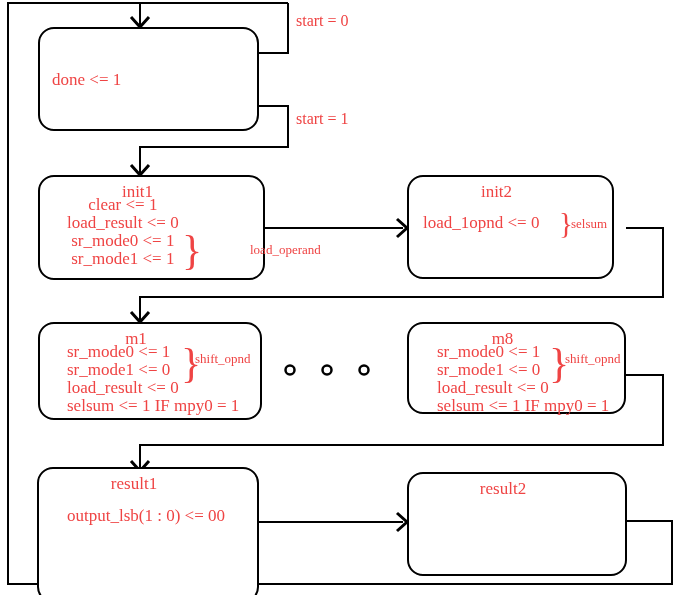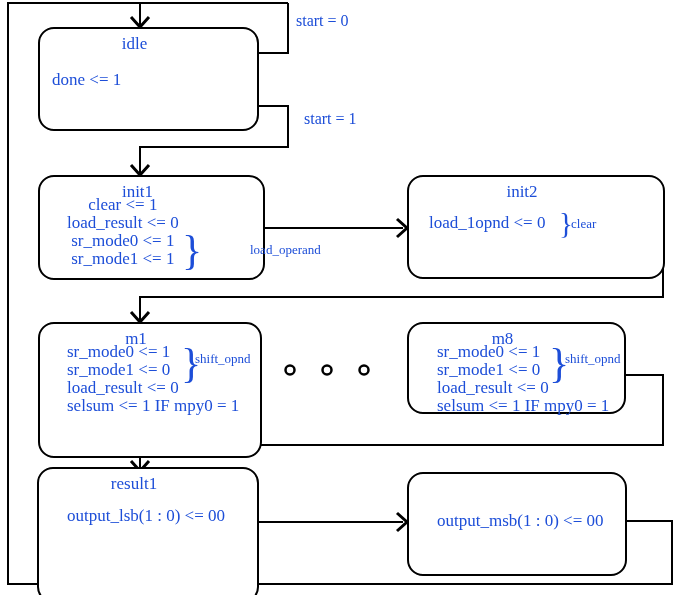--- a/index.html
+++ b/index.html
@@ -2,39 +2,39 @@
 <html><head>
 <meta charset="utf-8">
 <style>
   html, body { margin: 0; padding: 0; background: #ffffff; }
   #canvas {
     position: relative;
     width: 675px;
     height: 595px;
     background: #ffffff;
     font-family: "Liberation Serif", serif;
-    color: #1d4ed8;
+    color: #ef4444;
     overflow: hidden;
   }
   #connector-layer {
     position: absolute;
     left: 0; top: 0;
     width: 675px; height: 595px;
   }
   .state {
     position: absolute;
     box-sizing: border-box;
     border: 2px solid #000;
     border-radius: 16px;
     background: #fff;
   }
   #state-idle    { left: 38px;  top: 27px;  width: 221px; height: 104px; }
   #state-init1   { left: 38px;  top: 175px; width: 227px; height: 105px; padding-left: 12px; }
-  #state-init2   { left: 407px; top: 175px; width: 258px; height: 104px; }
-  #state-m1      { left: 38px;  top: 322px; width: 224px; height: 136px; }
+  #state-init2   { left: 407px; top: 175px; width: 207px; height: 104px; }
+  #state-m1      { left: 38px;  top: 322px; width: 224px; height: 98px; }
   #state-m8      { left: 407px; top: 322px; width: 219px; height: 92px; }
   #state-result1 { left: 37px;  top: 467px; width: 222px; height: 136px; }
   #state-result2 { left: 407px; top: 472px; width: 220px; height: 104px; }
   .title {
     position: absolute;
     top: 5px; left: 0; right: 28px;
     text-align: center;
     font-size: 17px;
     white-space: nowrap;
   }
@@ -90,48 +90,47 @@
       <path d="M397 513 L407 522 L397 531"></path>
     </g>
     <g stroke="#000000" fill="#ffffff" stroke-width="2.5">
       <circle cx="290" cy="370" r="4.5"></circle>
       <circle cx="327" cy="370" r="4.5"></circle>
       <circle cx="364" cy="370" r="4.5"></circle>
     </g>
   </svg>
 
   <div class="edge-label" style="left:296px; top:12px;">start = 0</div>
-  <div class="edge-label" style="left:296px; top:110px;margin-left:8px;">start = 1</div>
+  <div class="edge-label" style="left:296px; top:110px;">start = 1</div>
 
   <div class="state" id="state-idle">
-    <div class="title">idle</div>
     <div class="body" style="left:12px; top:42px;">
       <div class="bodyline">done &lt;= 1</div>
     </div>
   </div>
 
   <div class="state" id="state-init1">
     <div class="title">init1</div>
     <div class="body" style="left:27px; top:19px;text-align:center;">
       <div class="bodyline">clear &lt;= 1</div>
       <div class="bodyline">load_result &lt;= 0</div>
       <div class="bodyline">sr_mode0 &lt;= 1</div>
       <div class="bodyline">sr_mode1 &lt;= 1</div>
     </div>
     <div class="brace brace2" style="left:142px; top:52px;">}</div>
     <div class="brace-label" style="left:174px; top:66px;margin-left:36px;">load_operand</div>
   </div>
 
   <div class="state" id="state-init2">
     <div class="title">init2</div>
-    <div class="body" style="left:20px; top:37px;">
+    <div class="body" style="left:14px; top:37px;">
       <div class="bodyline">load_1opnd &lt;= 0</div>
     </div>
     <div class="brace brace1" style="left:150px; top:32px;">}</div>
-    <div class="brace-label" style="left:162px; top:40px;">clear</div>
+    <div class="brace-label" style="left:162px; top:40px;">selsum</div>
   </div>
 
   <div class="state" id="state-m1">
     <div class="title">m1</div>
     <div class="body" style="left:27px; top:19px;">
       <div class="bodyline">sr_mode0 &lt;= 1</div>
       <div class="bodyline">sr_mode1 &lt;= 0</div>
       <div class="bodyline">load_result &lt;= 0</div>
       <div class="bodyline">selsum &lt;= 1 IF mpy0 = 1</div>
     </div>
@@ -152,18 +151,16 @@
   </div>
 
   <div class="state" id="state-result1">
     <div class="title">result1</div>
     <div class="body" style="left:28px; top:38px;">
       <div class="bodyline">output_lsb(1 : 0) &lt;= 00</div>
     </div>
   </div>
 
   <div class="state" id="state-result2">
-    <div class="body" style="left:28px; top:38px;">
-      <div class="bodyline">output_msb(1 : 0) &lt;= 00</div>
-    </div>
+    <div class="title">result2</div>
   </div>
 
 </div>
 
 </body></html>

